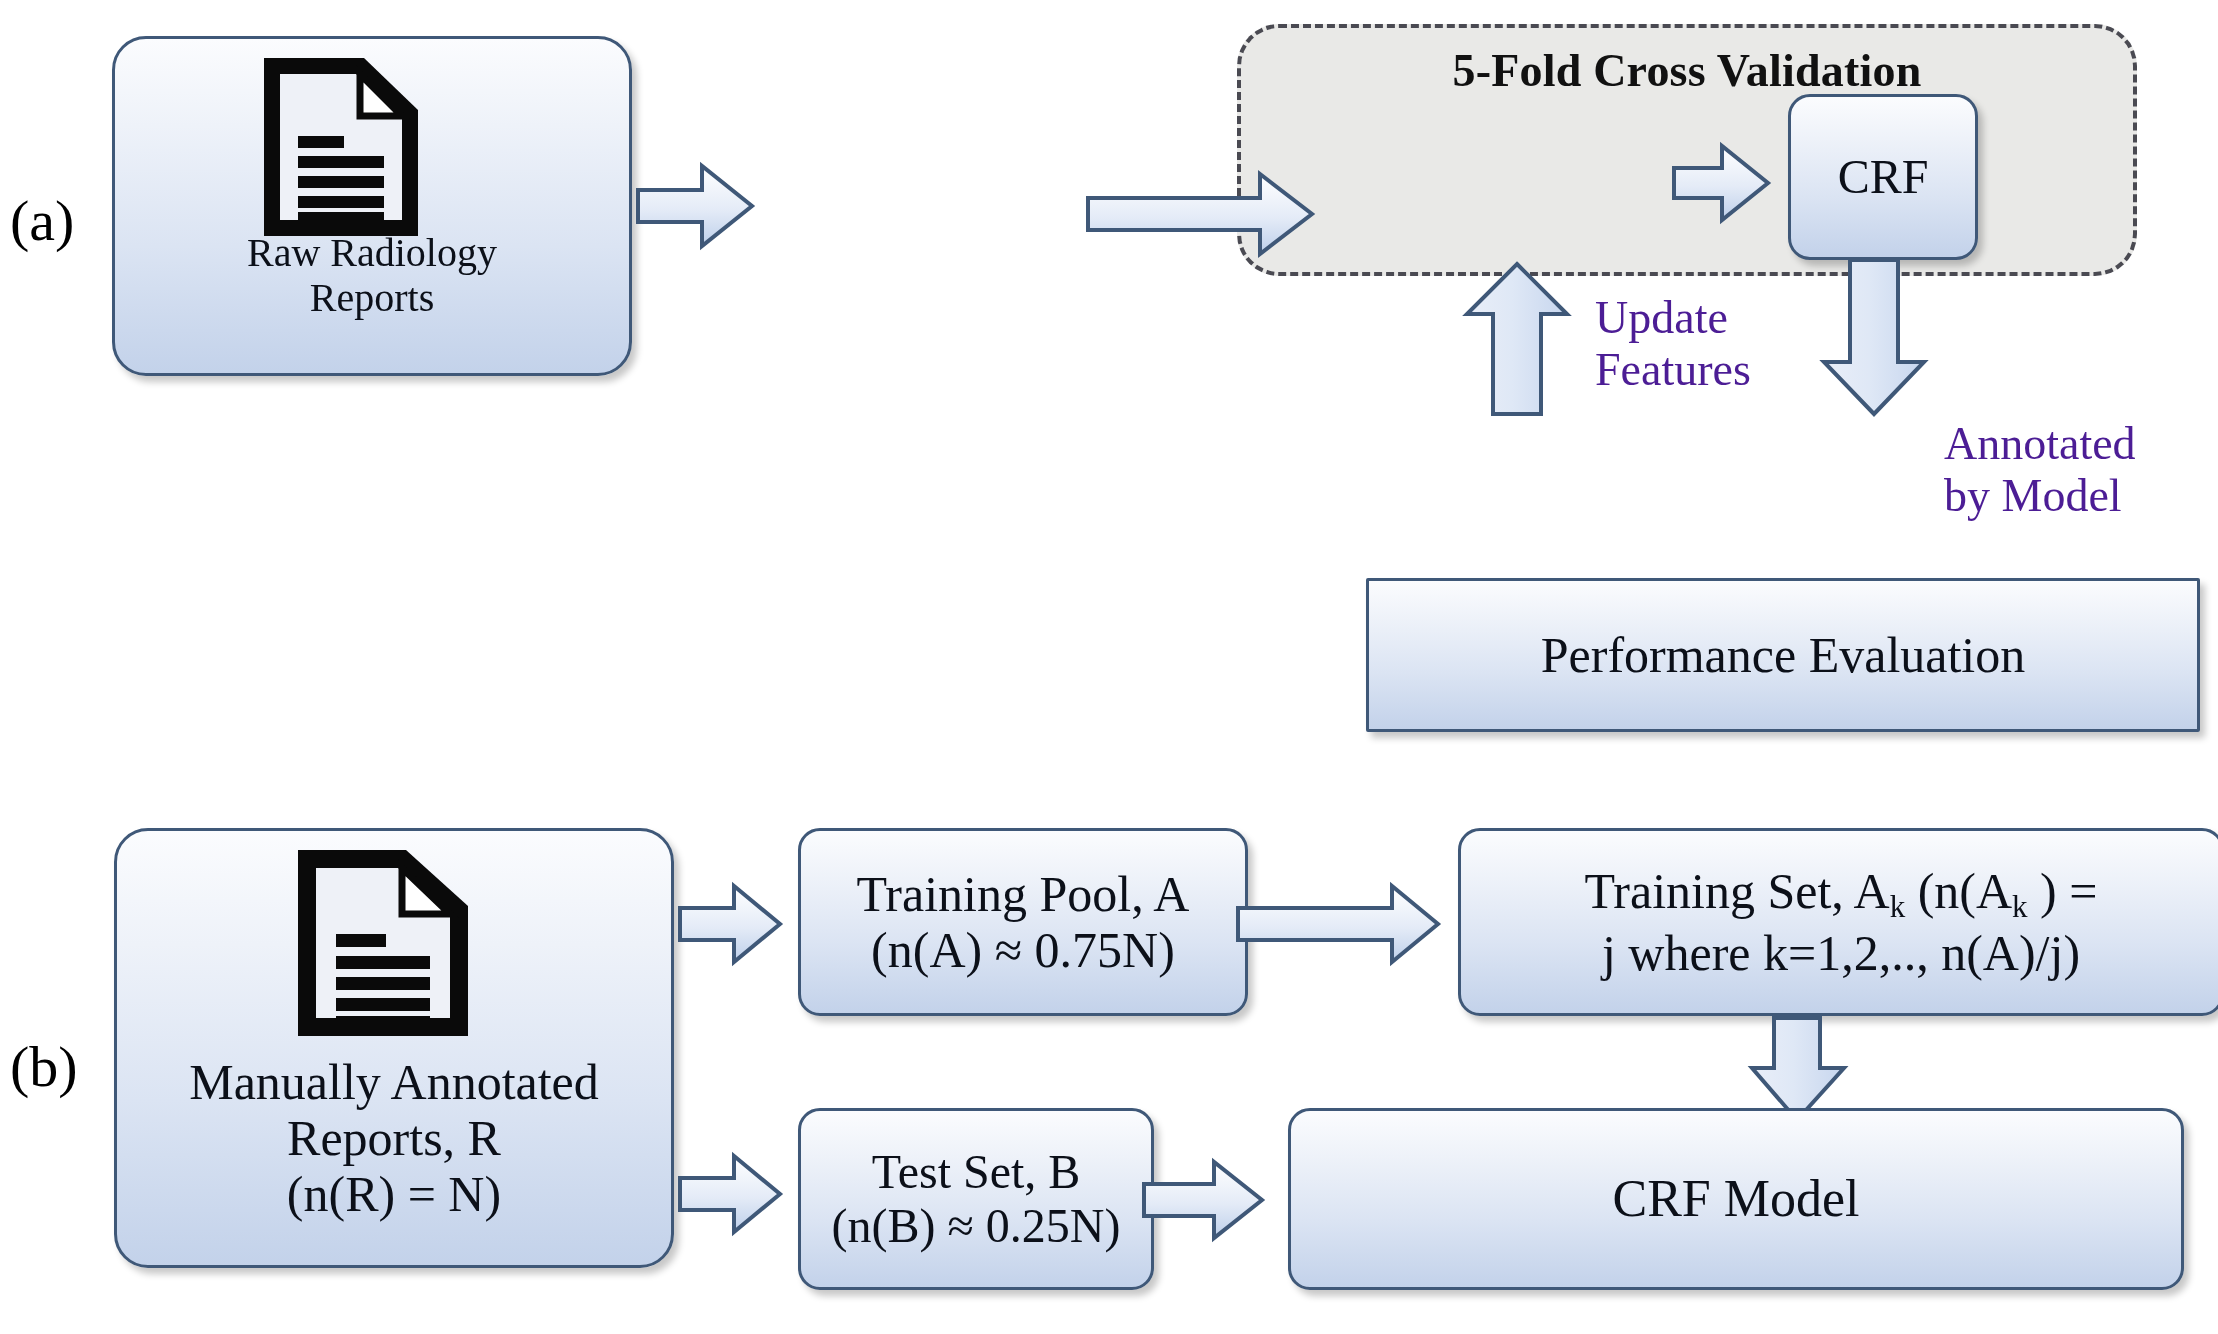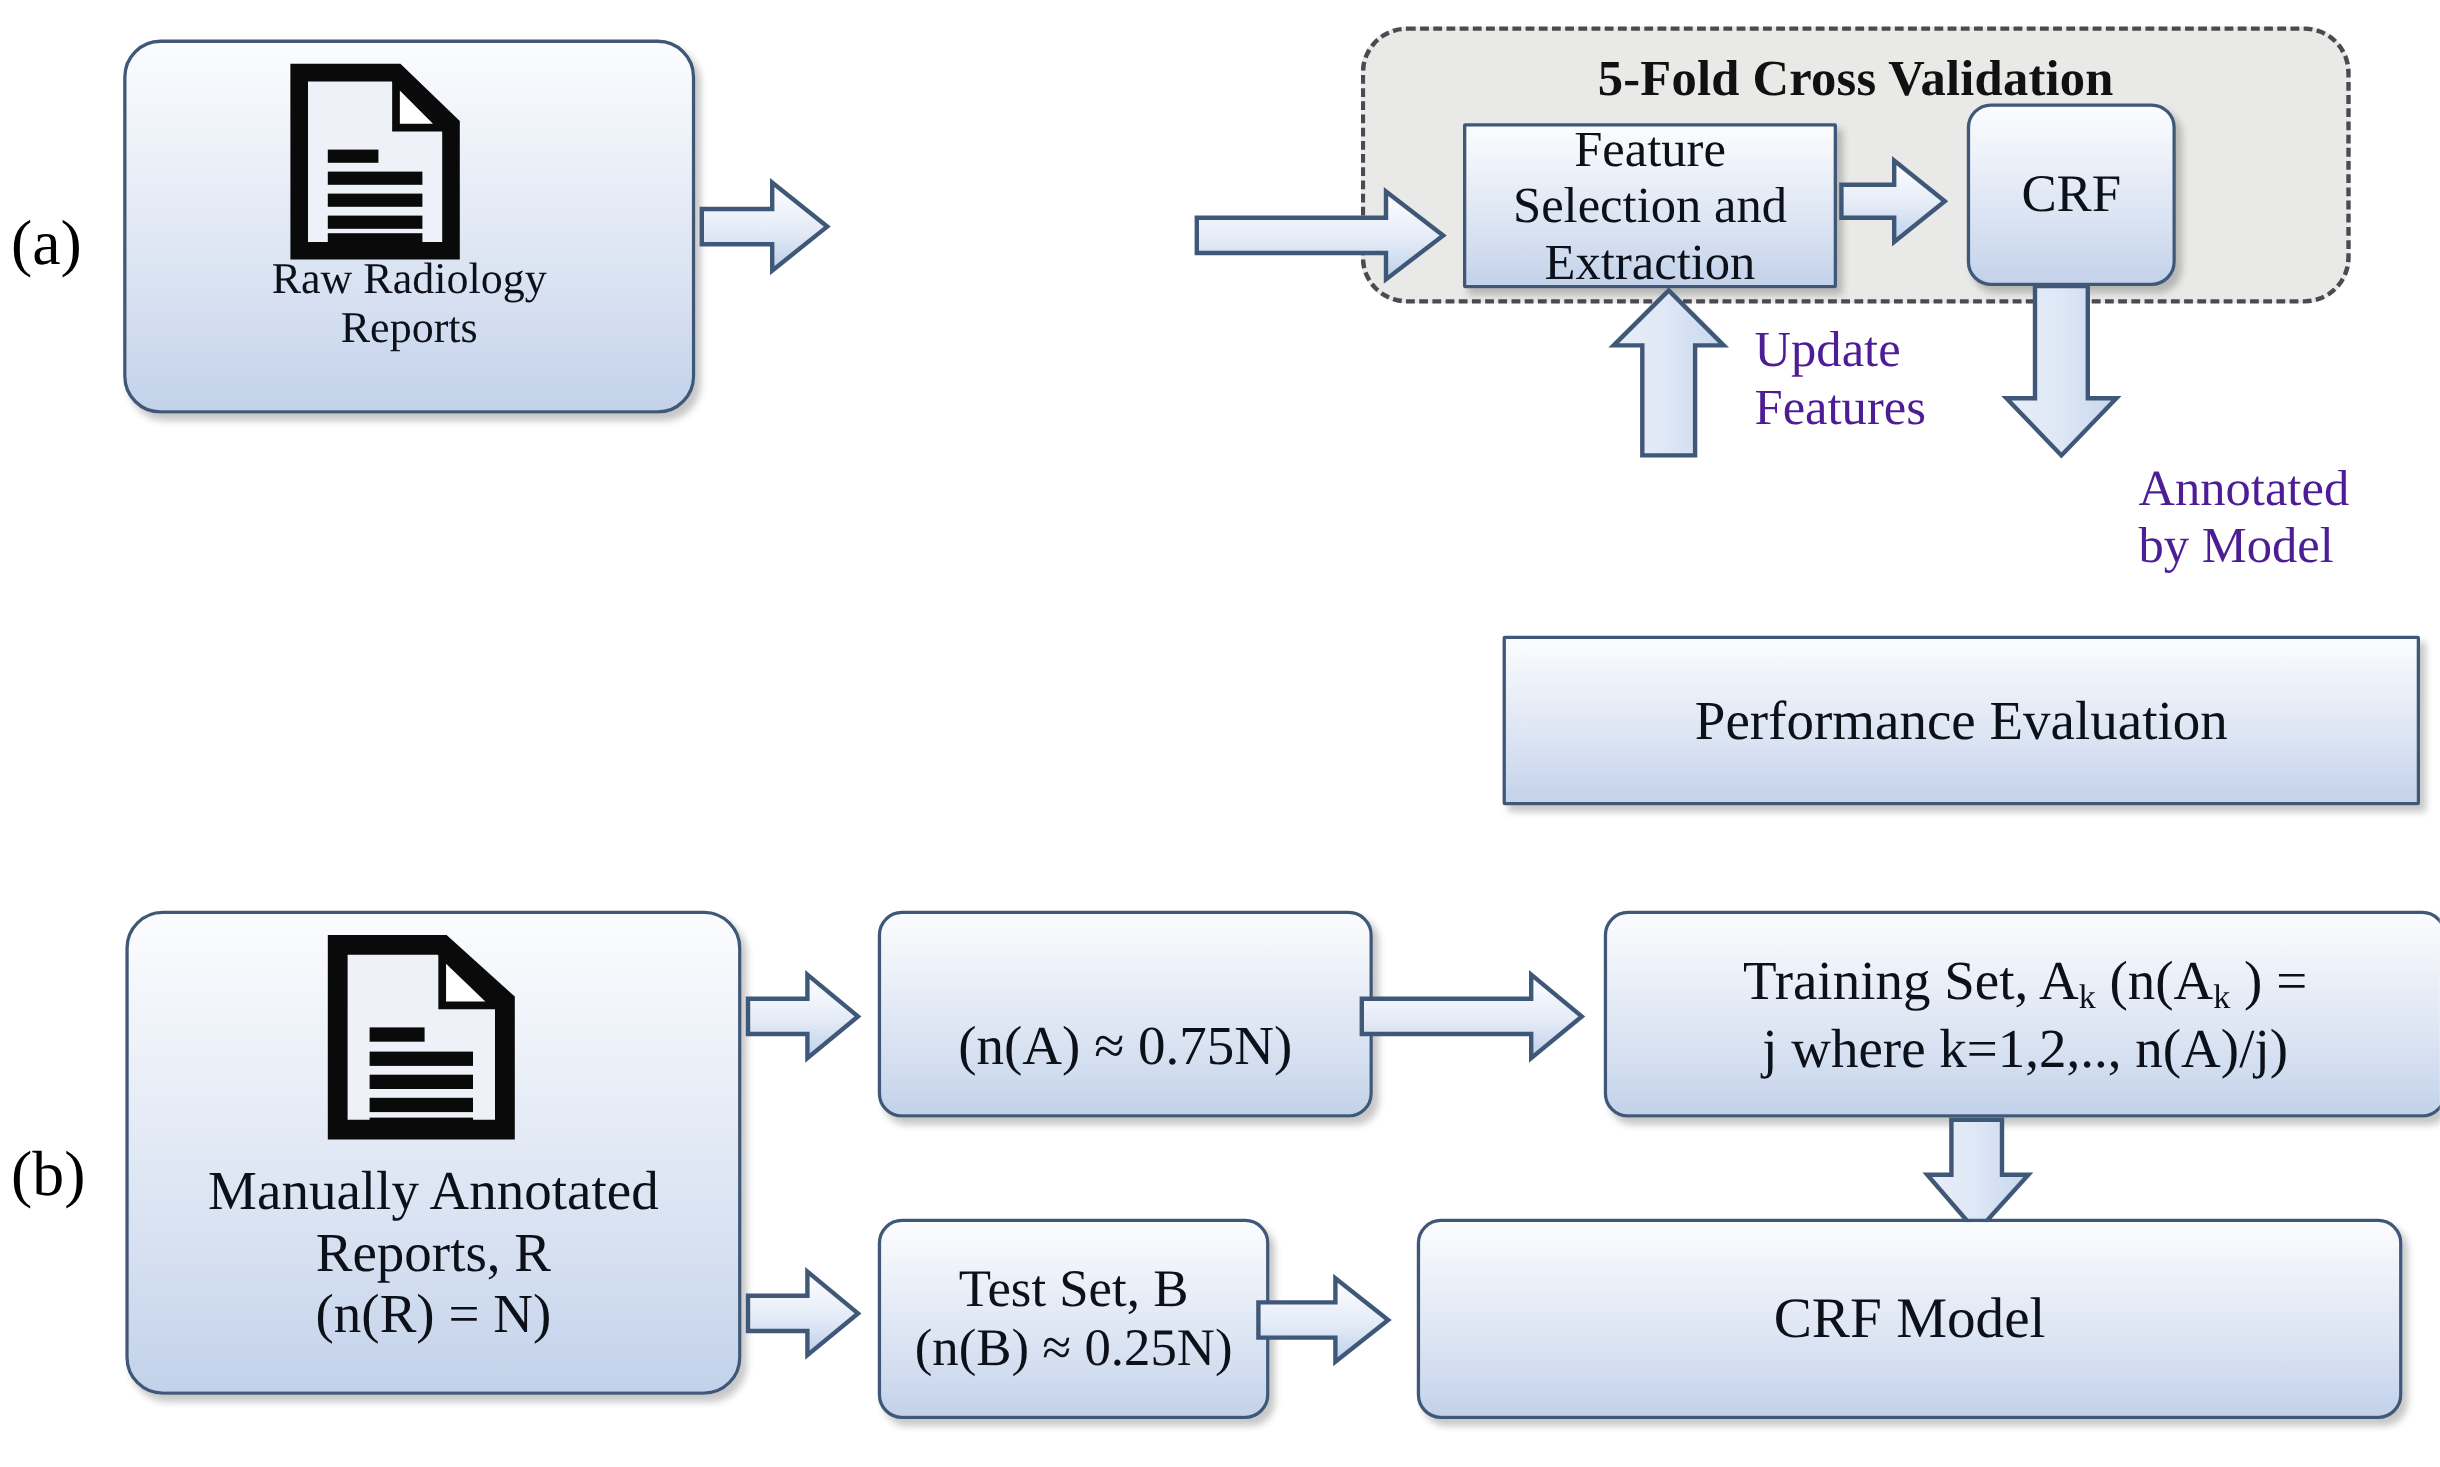--- a/index.html
+++ b/index.html
@@ -99,27 +99,20 @@
           <linearGradient id="ag2" x1="0" y1="0" x2="0" y2="1">
         <stop offset="0%" stop-color="#ffffff"></stop>
             <stop offset="55%" stop-color="#e4ebf7"></stop>
             <stop offset="100%" stop-color="#bdcfea"></stop>
       </linearGradient>
         </defs>
       <path d="M2 28 H174 V4 L226 44 L174 84 V60 H2 Z" fill="url(#ag2)" stroke="#3f5878" stroke-width="4"></path>
     </svg>
   </div>
 
-  <div class="abs box sharp" style="left:1330px;top:112px;width:340px;height:150px;">
-    <div class="txt" style="font-size:46px;">
-      <span>Feature</span><br>
-      <span>Selection and</span><br>
-      <span>Extraction</span>
-    </div>
-  </div>
 
   <div class="arrow" style="left:1672px;top:142px;">
     <svg width="100" height="82" viewBox="0 0 100 82">
       <defs>
           <linearGradient id="ag3" x1="0" y1="0" x2="0" y2="1">
         <stop offset="0%" stop-color="#ffffff"></stop>
             <stop offset="55%" stop-color="#e4ebf7"></stop>
             <stop offset="100%" stop-color="#bdcfea"></stop>
       </linearGradient>
         </defs>
@@ -204,21 +197,21 @@
             <stop offset="55%" stop-color="#e4ebf7"></stop>
             <stop offset="100%" stop-color="#bdcfea"></stop>
       </linearGradient>
         </defs>
       <path d="M2 26 H56 V4 L102 42 L56 80 V58 H2 Z" fill="url(#bg1)" stroke="#3f5878" stroke-width="4"></path>
     </svg>
   </div>
 
   <div class="abs box rounded-sm" style="left:782px;top:828px;width:450px;height:188px;">
     <div class="txt" style="font-size:50px;">
-      <br>
+      <span>Training Pool, A</span><br>
       <span>(n(A) ≈ 0.75N)</span>
     </div>
   </div>
 
   <div class="arrow" style="left:1236px;top:882px;">
     <svg width="206" height="84" viewBox="0 0 206 84">
       <defs>
           <linearGradient id="bg2" x1="0" y1="0" x2="0" y2="1">
         <stop offset="0%" stop-color="#ffffff"></stop>
             <stop offset="55%" stop-color="#e4ebf7"></stop>

